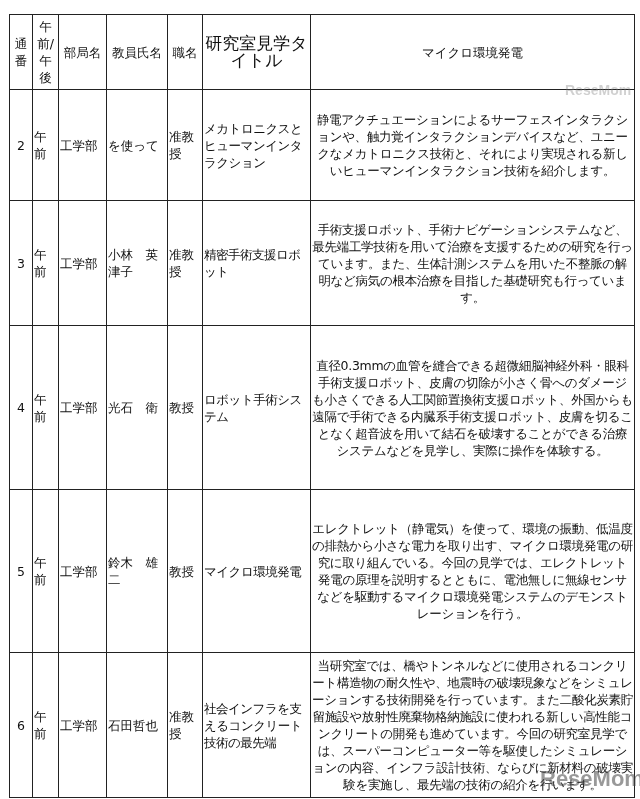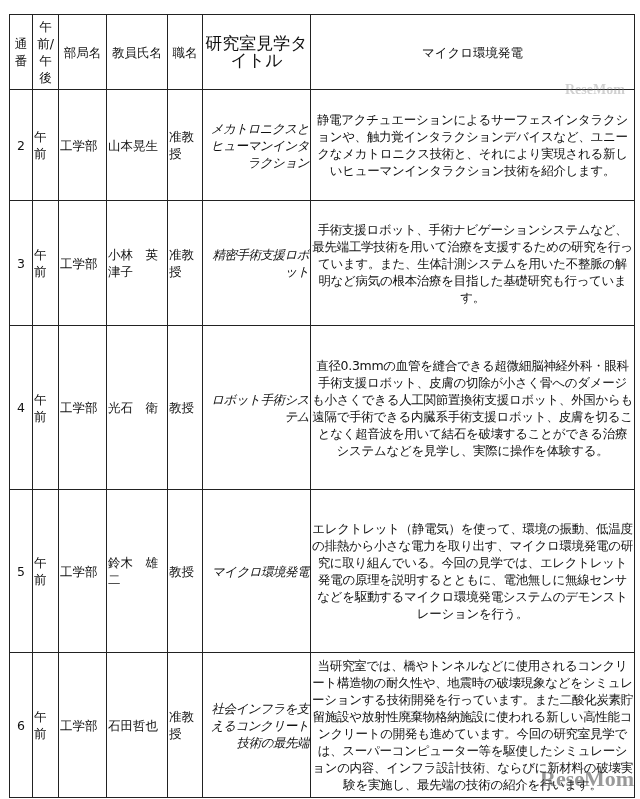--- a/index.html
+++ b/index.html
@@ -16,24 +16,24 @@
     font-size: 12.5px;
     line-height: 17px;
     padding: 0 1px;
     vertical-align: middle;
     word-break: break-all;
   }
   th { text-align: center; }
   td.c-no { text-align: center; font-size: 12px; }
   td.c-ampm { }
   td.c-dept, td.c-name, td.c-title-pos { text-align: left; }
-  td.c-title { text-align: right; font-size: 11.5px; letter-spacing: -0.5px; font-style: italic; }
+  td.c-title { text-align: left; font-size: 11.5px; letter-spacing: -0.5px; }
   td.c-content { text-align: center; font-size: 12px; line-height: 19px; letter-spacing: -0.3px; padding-left: 1px; }
   .wm {
-    position: absolute; font-family: Liberation Serif, serif; font-weight: bold;
+    position: absolute; font-family: Liberation Sans, sans-serif; font-weight: bold;
     color: rgba(70,70,70,0.55); font-size: 22px; letter-spacing: 0px;
   }
   .wm-top { left: 565px; top: 82px; font-size: 14px; color: rgba(120,120,120,0.35); }
   .wm-bottom { left: 540px; top: 766px; }
 </style>
 </head>
 <body>
 
 <table class="schedule">
   <colgroup>
@@ -54,21 +54,21 @@
       <th>職名</th>
       <th style="font-size:17px">研究室見学タイトル</th>
       <th>マイクロ環境発電</th>
     </tr>
   </thead>
   <tbody>
     <tr style="height:111px">
       <td class="c-no">2</td>
       <td class="c-ampm">午前</td>
       <td class="c-dept">工学部</td>
-      <td class="c-name">山本晃生</td>
+      <td class="c-name">を使って</td>
       <td class="c-title-pos">准教授</td>
       <td class="c-title">メカトロニクスとヒューマンインタラクション</td>
       <td class="c-content">静電アクチュエーションによるサーフェスインタラクションや、触力覚インタラクションデバイスなど、ユニークなメカトロニクス技術と、それにより実現される新しいヒューマンインタラクション技術を紹介します。</td>
     </tr>
     <tr style="height:125px">
       <td class="c-no">3</td>
       <td class="c-ampm">午前</td>
       <td class="c-dept">工学部</td>
       <td class="c-name">小林　英津子</td>
       <td class="c-title-pos">准教授</td>

